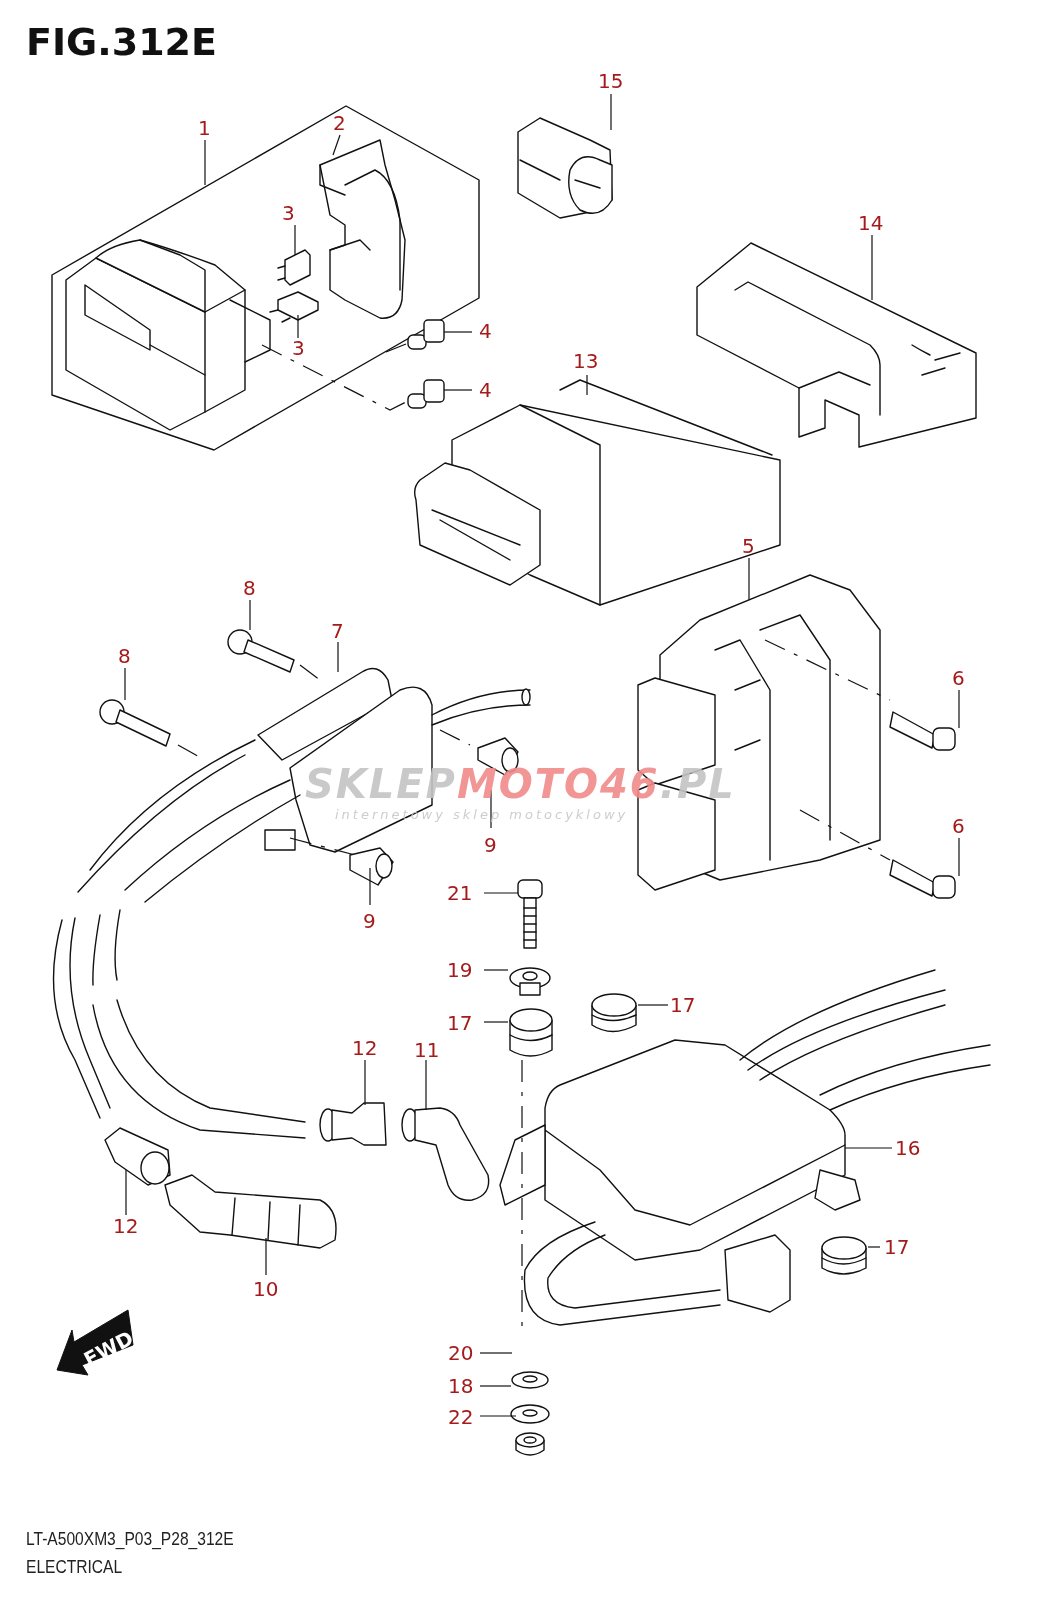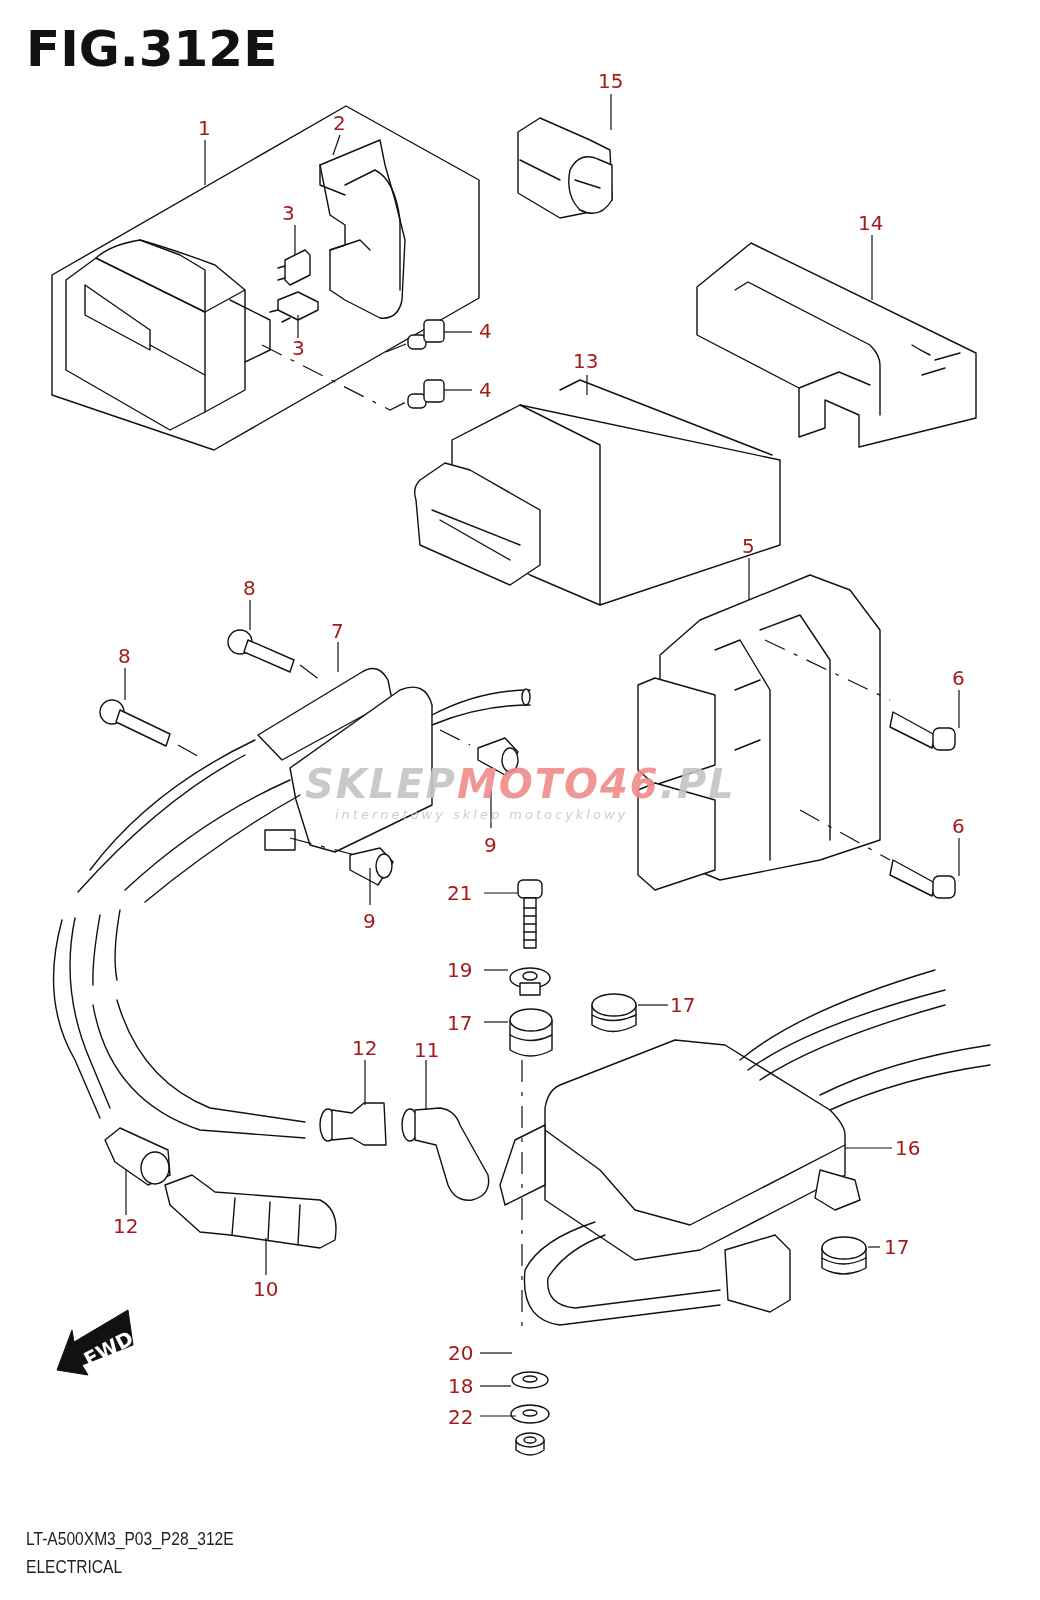--- a/index.html
+++ b/index.html
@@ -1,19 +1,19 @@
 <!DOCTYPE html>
 <html><head>
 <meta charset="utf-8">
 <style>
   html, body { margin: 0; padding: 0; background: #ffffff; }
   body { width: 1040px; height: 1600px; position: relative; overflow: hidden;
          font-family: "DejaVu Sans", sans-serif; }
   #fig-title { position: absolute; left: 26px; top: 20px; font-family: "DejaVu Sans", sans-serif;
-               font-weight: bold; font-size: 50px; color: #111; letter-spacing: 0px; }
+               font-weight: bold; font-size: 38px; color: #111; letter-spacing: 0px; }
   .footer { position: absolute; left: 26px; font-family: "Liberation Sans", sans-serif;
             font-size: 19px; color: #222; transform: scaleX(0.82); transform-origin: left; }
   #footer-code { top: 1528px; }
   #footer-name { top: 1556px; }
   svg#diagram { position: absolute; left: 0; top: 0; }
   .ln { fill: none; stroke: #111; stroke-width: 1.4; stroke-linejoin: round; stroke-linecap: round; }
   .lnw { fill: #fff; stroke: #111; stroke-width: 1.4; stroke-linejoin: round; }
   .dash { fill: none; stroke: #111; stroke-width: 1.2; stroke-dasharray: 22 10 4 10; }
   .lead { fill: none; stroke: #111; stroke-width: 1.2; }
   .callout { font-family: "DejaVu Sans", sans-serif; font-size: 20px; fill: #a51a1a; }

